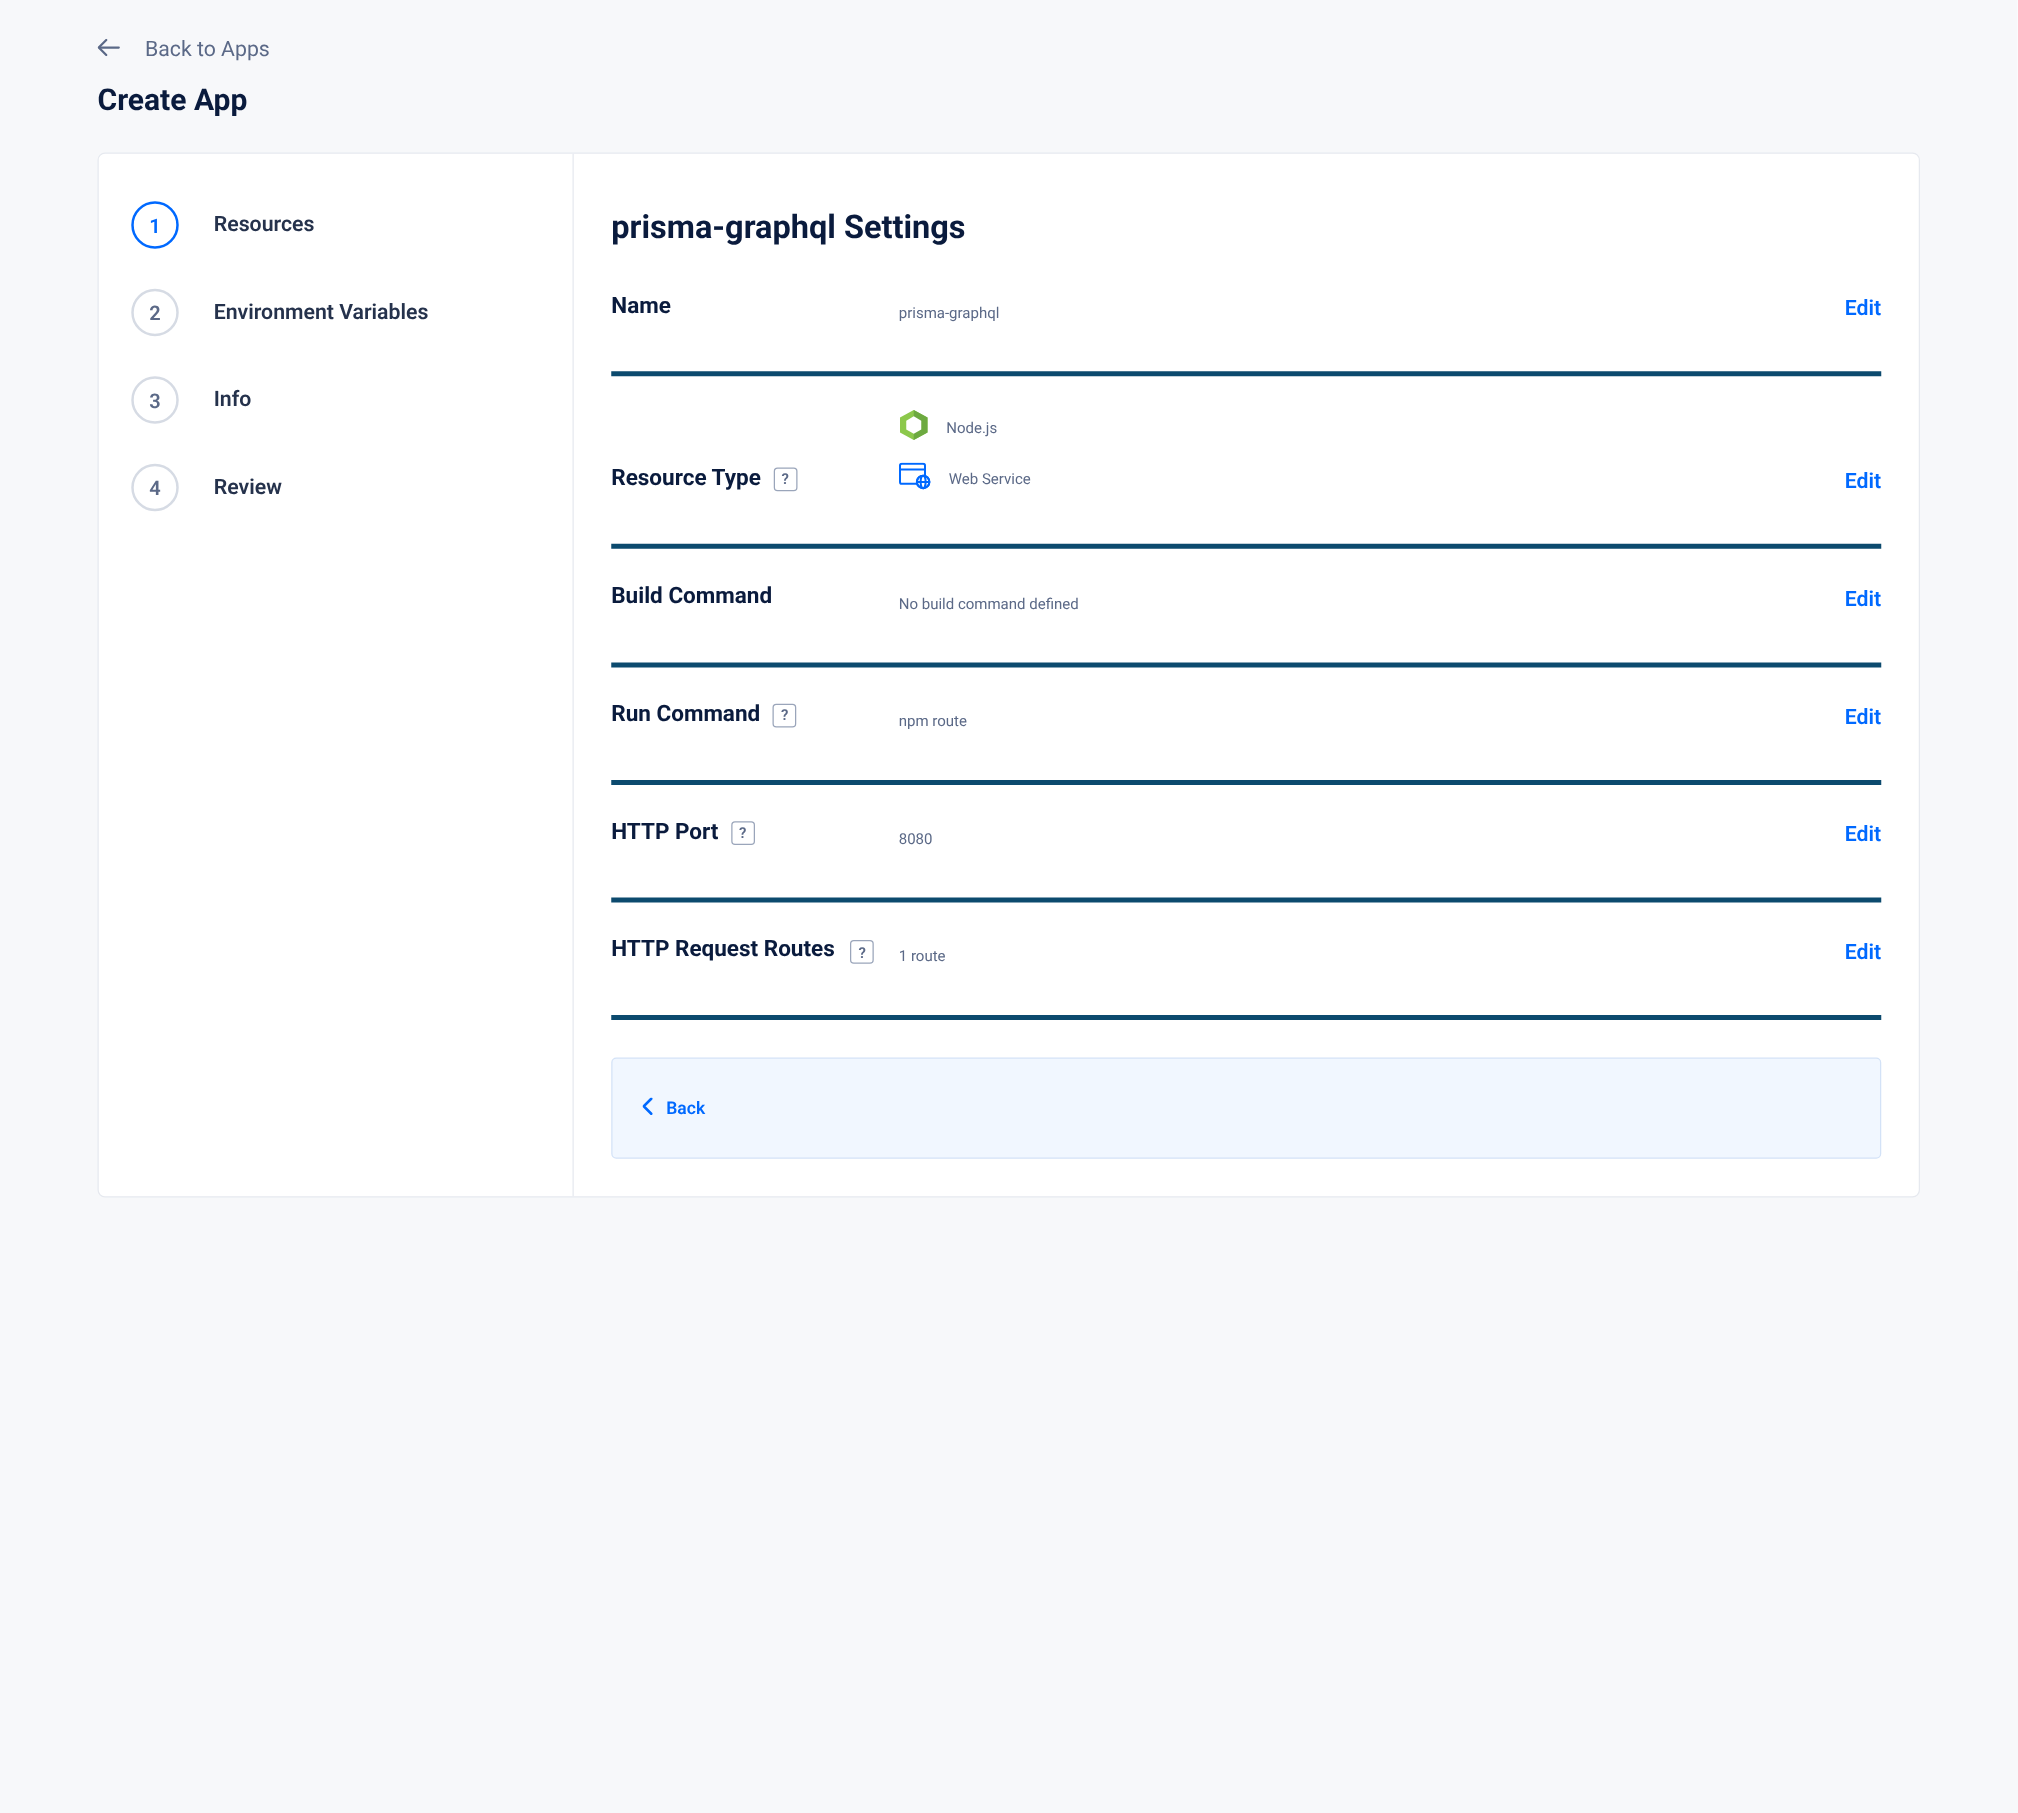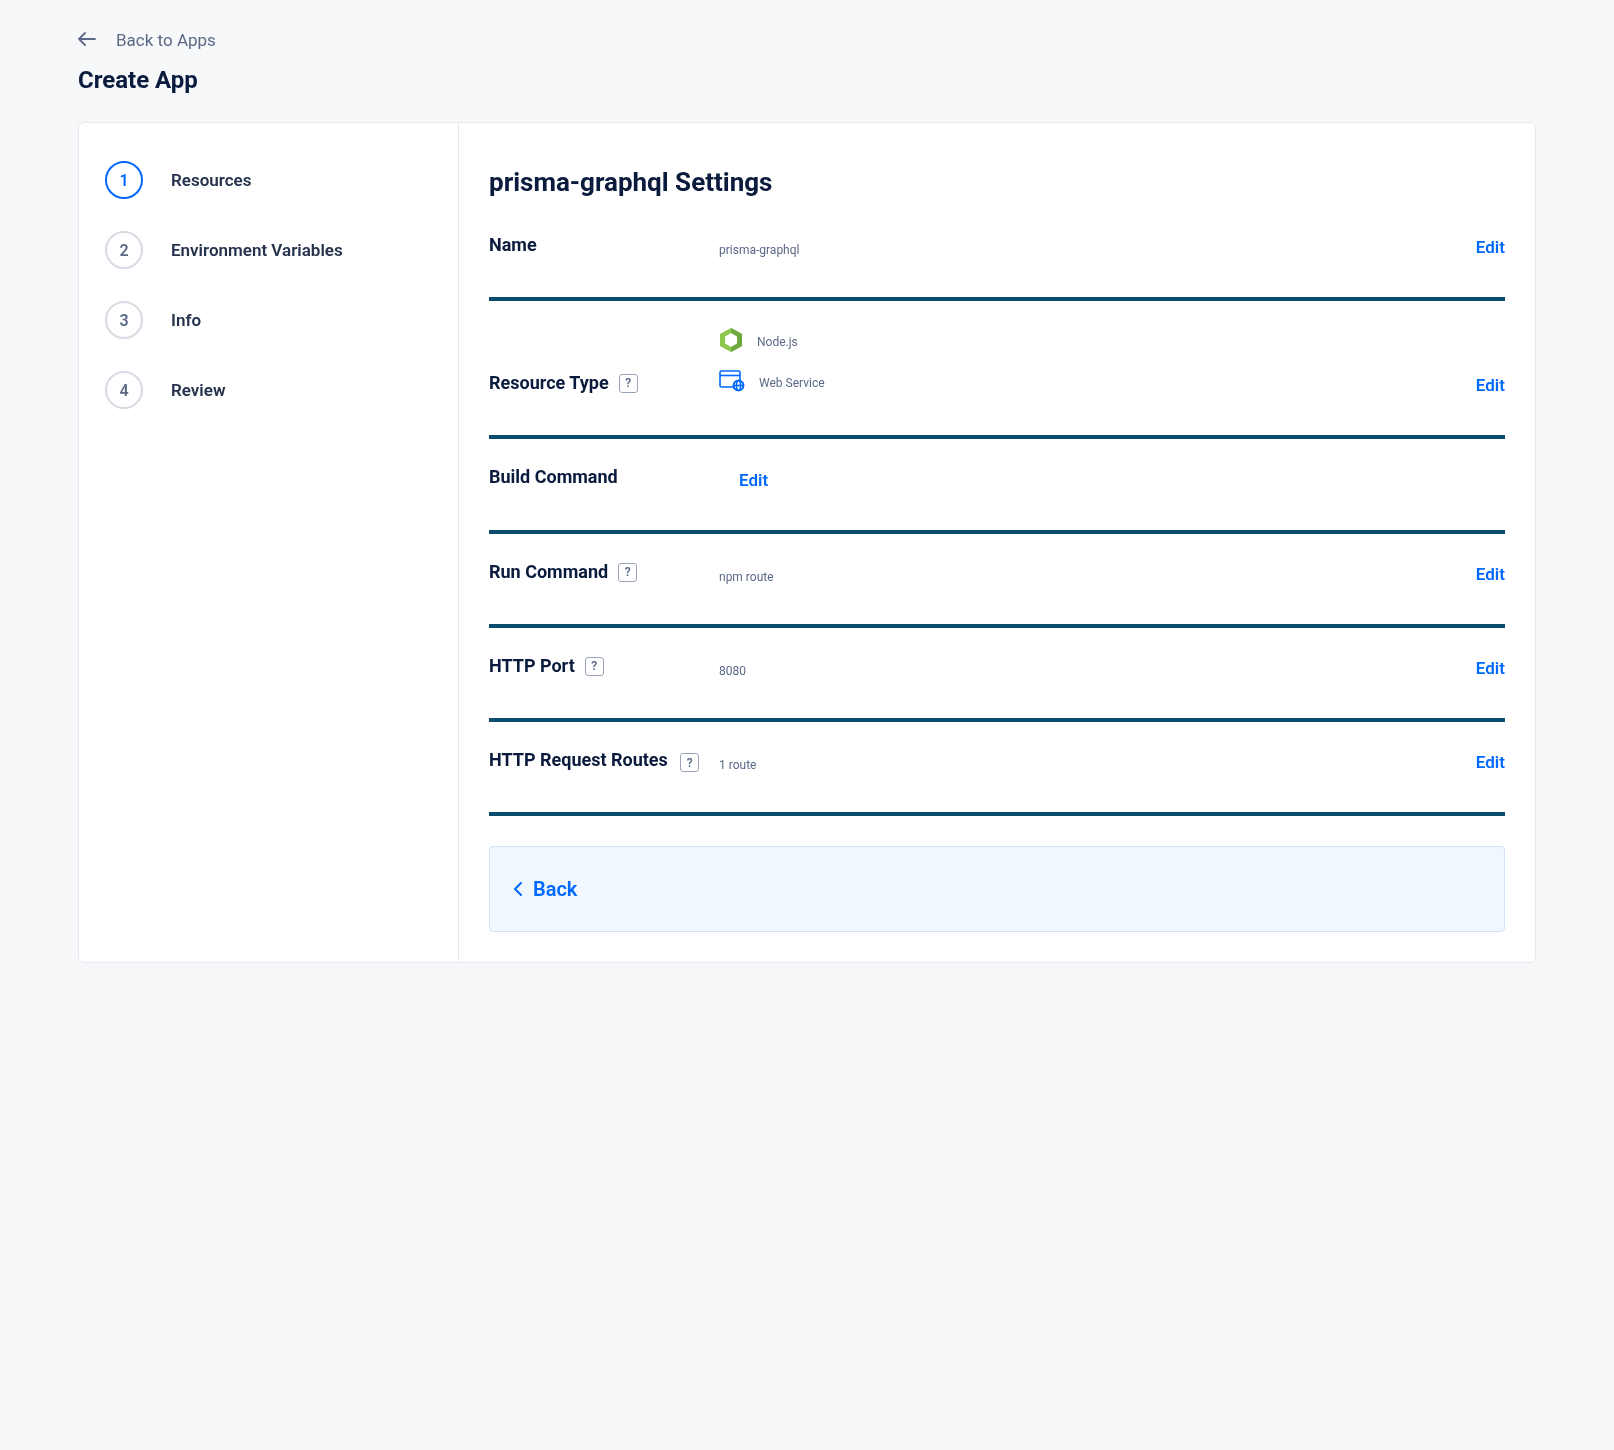--- a/index.html
+++ b/index.html
@@ -135,21 +135,21 @@
       border: 1px solid #d3e2f7;
       border-radius: 4px;
       padding: 30px 24px;
     }
     .footer-back {
       display: inline-flex;
       align-items: center;
       gap: 10px;
       color: #0069ff;
       font-weight: 600;
-      font-size: 20px;
+      font-size: 14px;
       cursor: pointer;
     }
     .footer-back svg { width: 9px; height: 14px; }
   </style>
 </head>
 <body>
 
 <div class="back-link">
   <span>
     <svg viewBox="0 0 18 14" fill="none" stroke="#5b6987" stroke-width="1.8" stroke-linecap="round" stroke-linejoin="round">
@@ -223,20 +223,21 @@
           <span>Web Service</span>
         </div>
       </div>
       <div class="row-edit">Edit</div>
     </div>
 
     <div class="row">
       <div class="row-label">
         <span>Build Command</span>
       </div>
+      <div class="row-value">No build command defined</div>
       <div class="row-edit">Edit</div>
     </div>
 
     <div class="row">
       <div class="row-label">
         <span>Run Command</span>
         <span class="help-icon">?</span>
       </div>
       <div class="row-value">npm route</div>
       <div class="row-edit">Edit</div>

